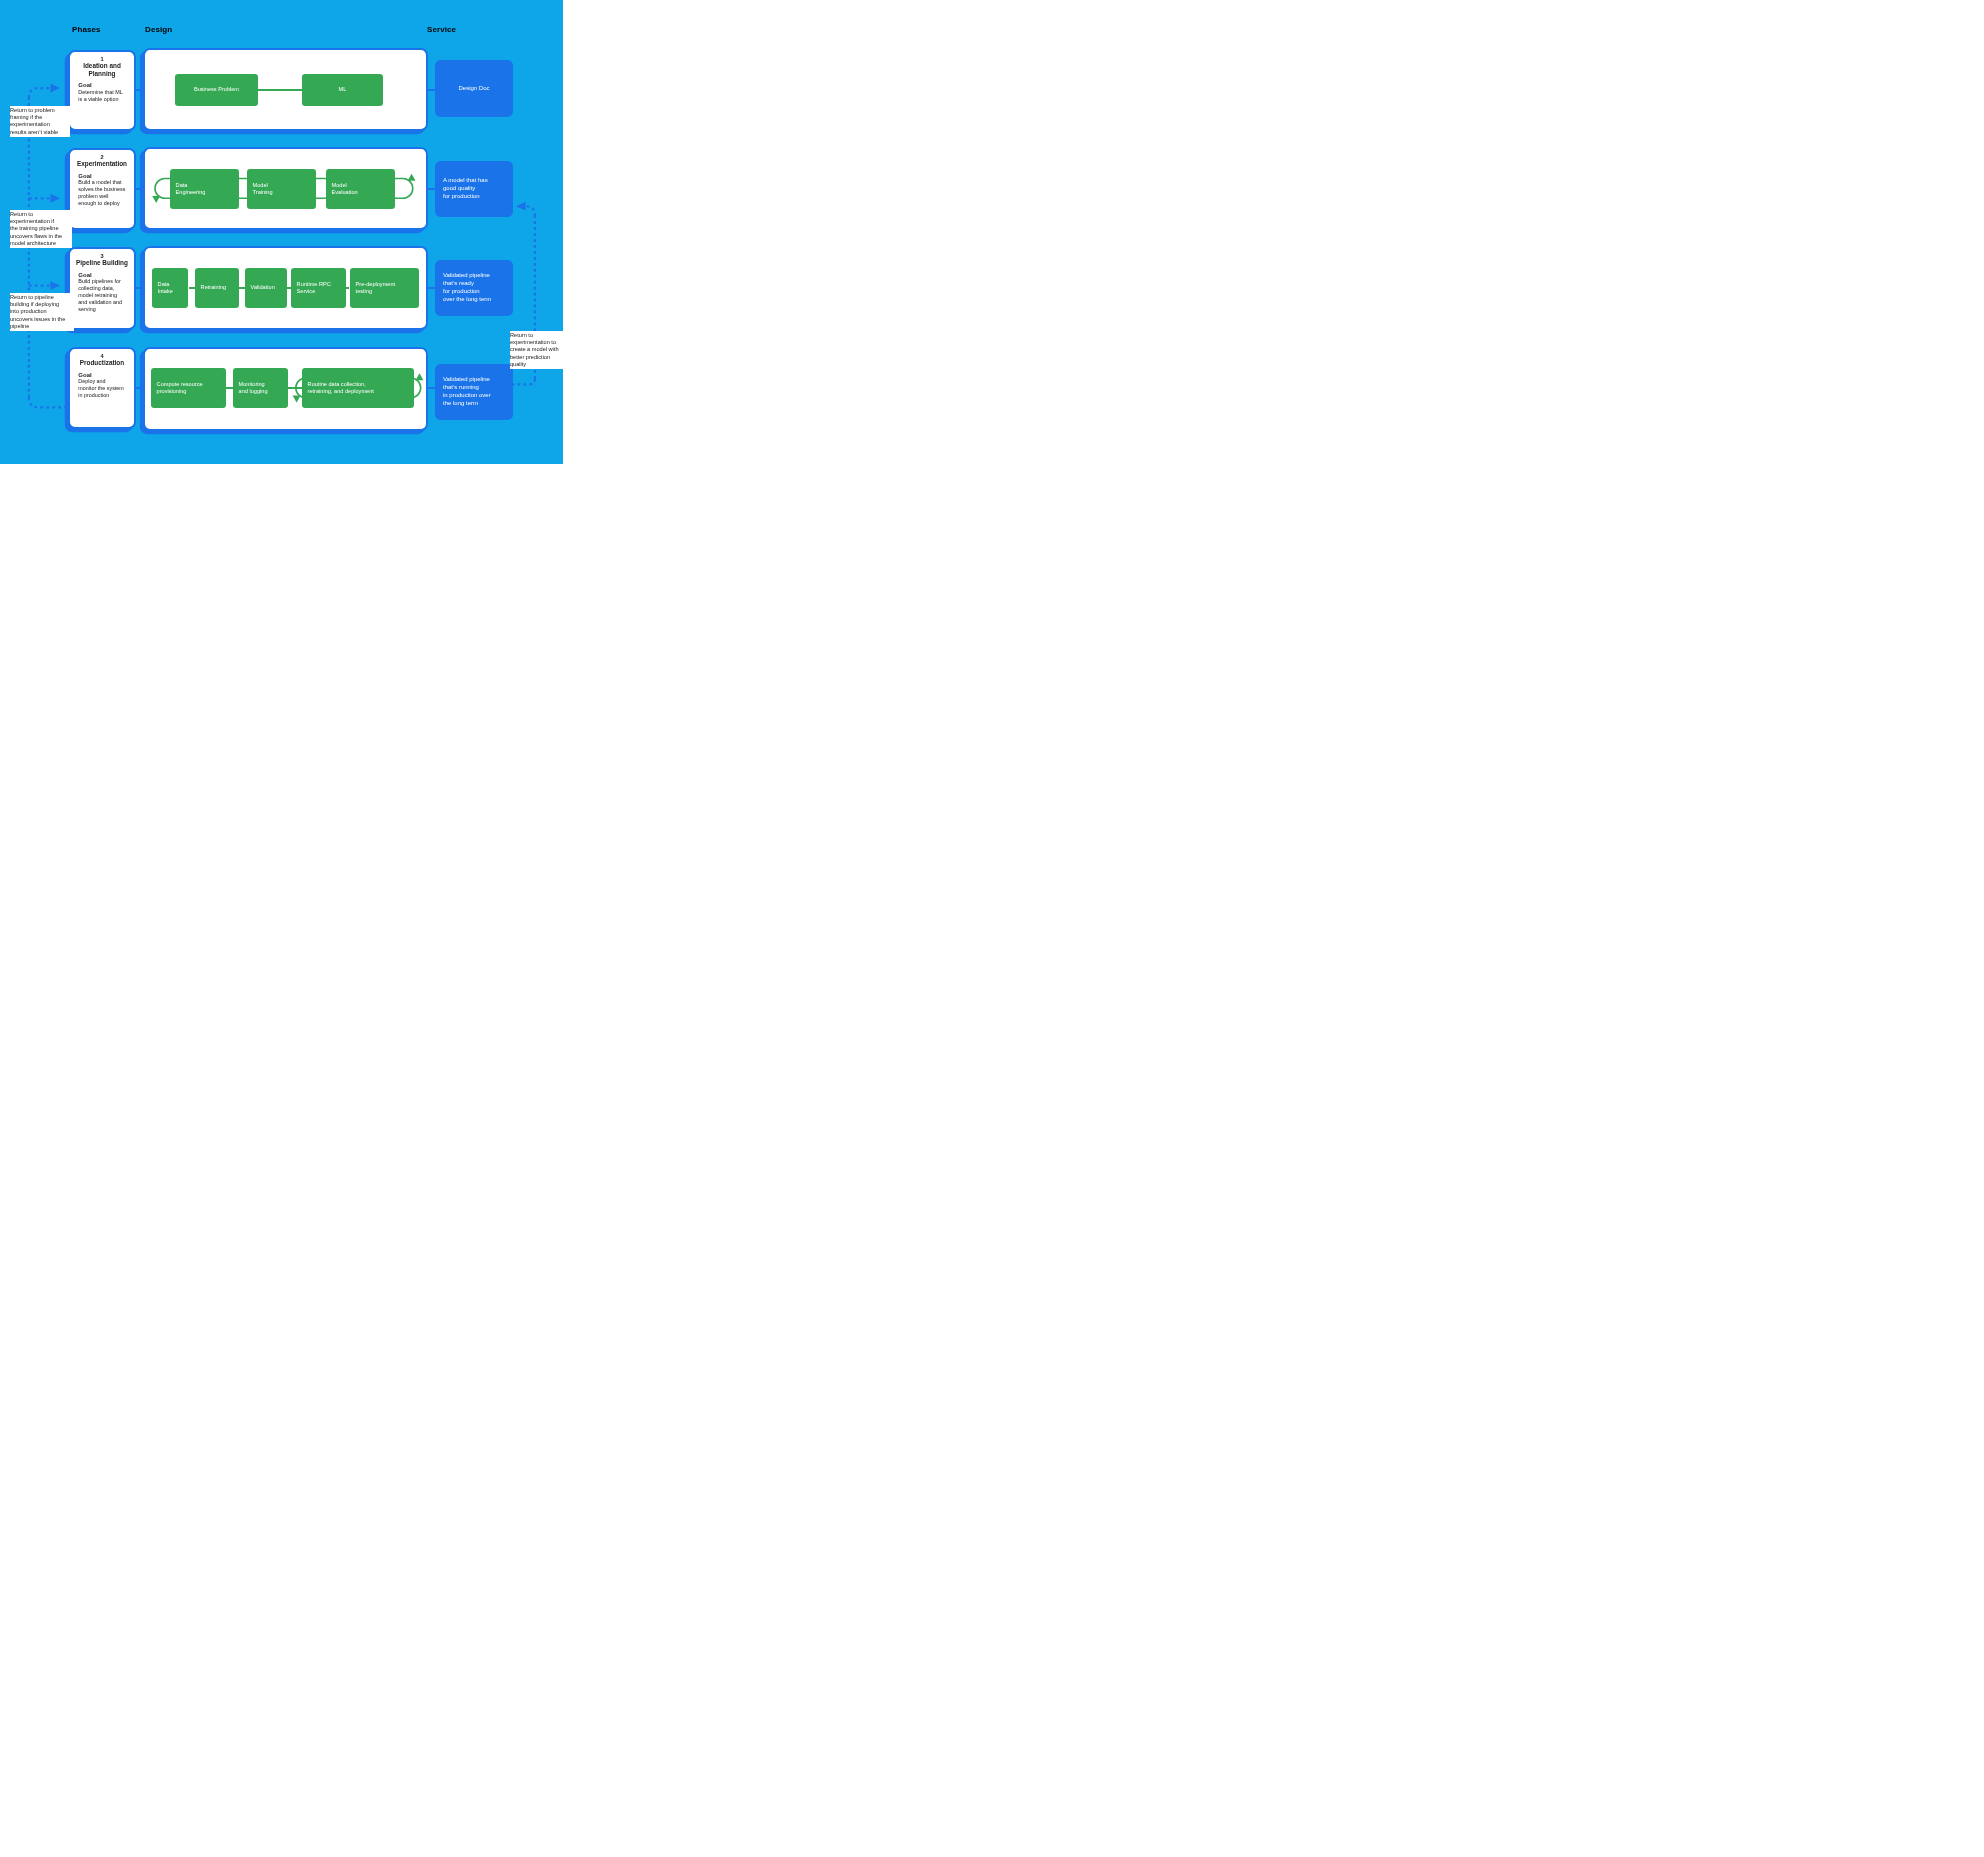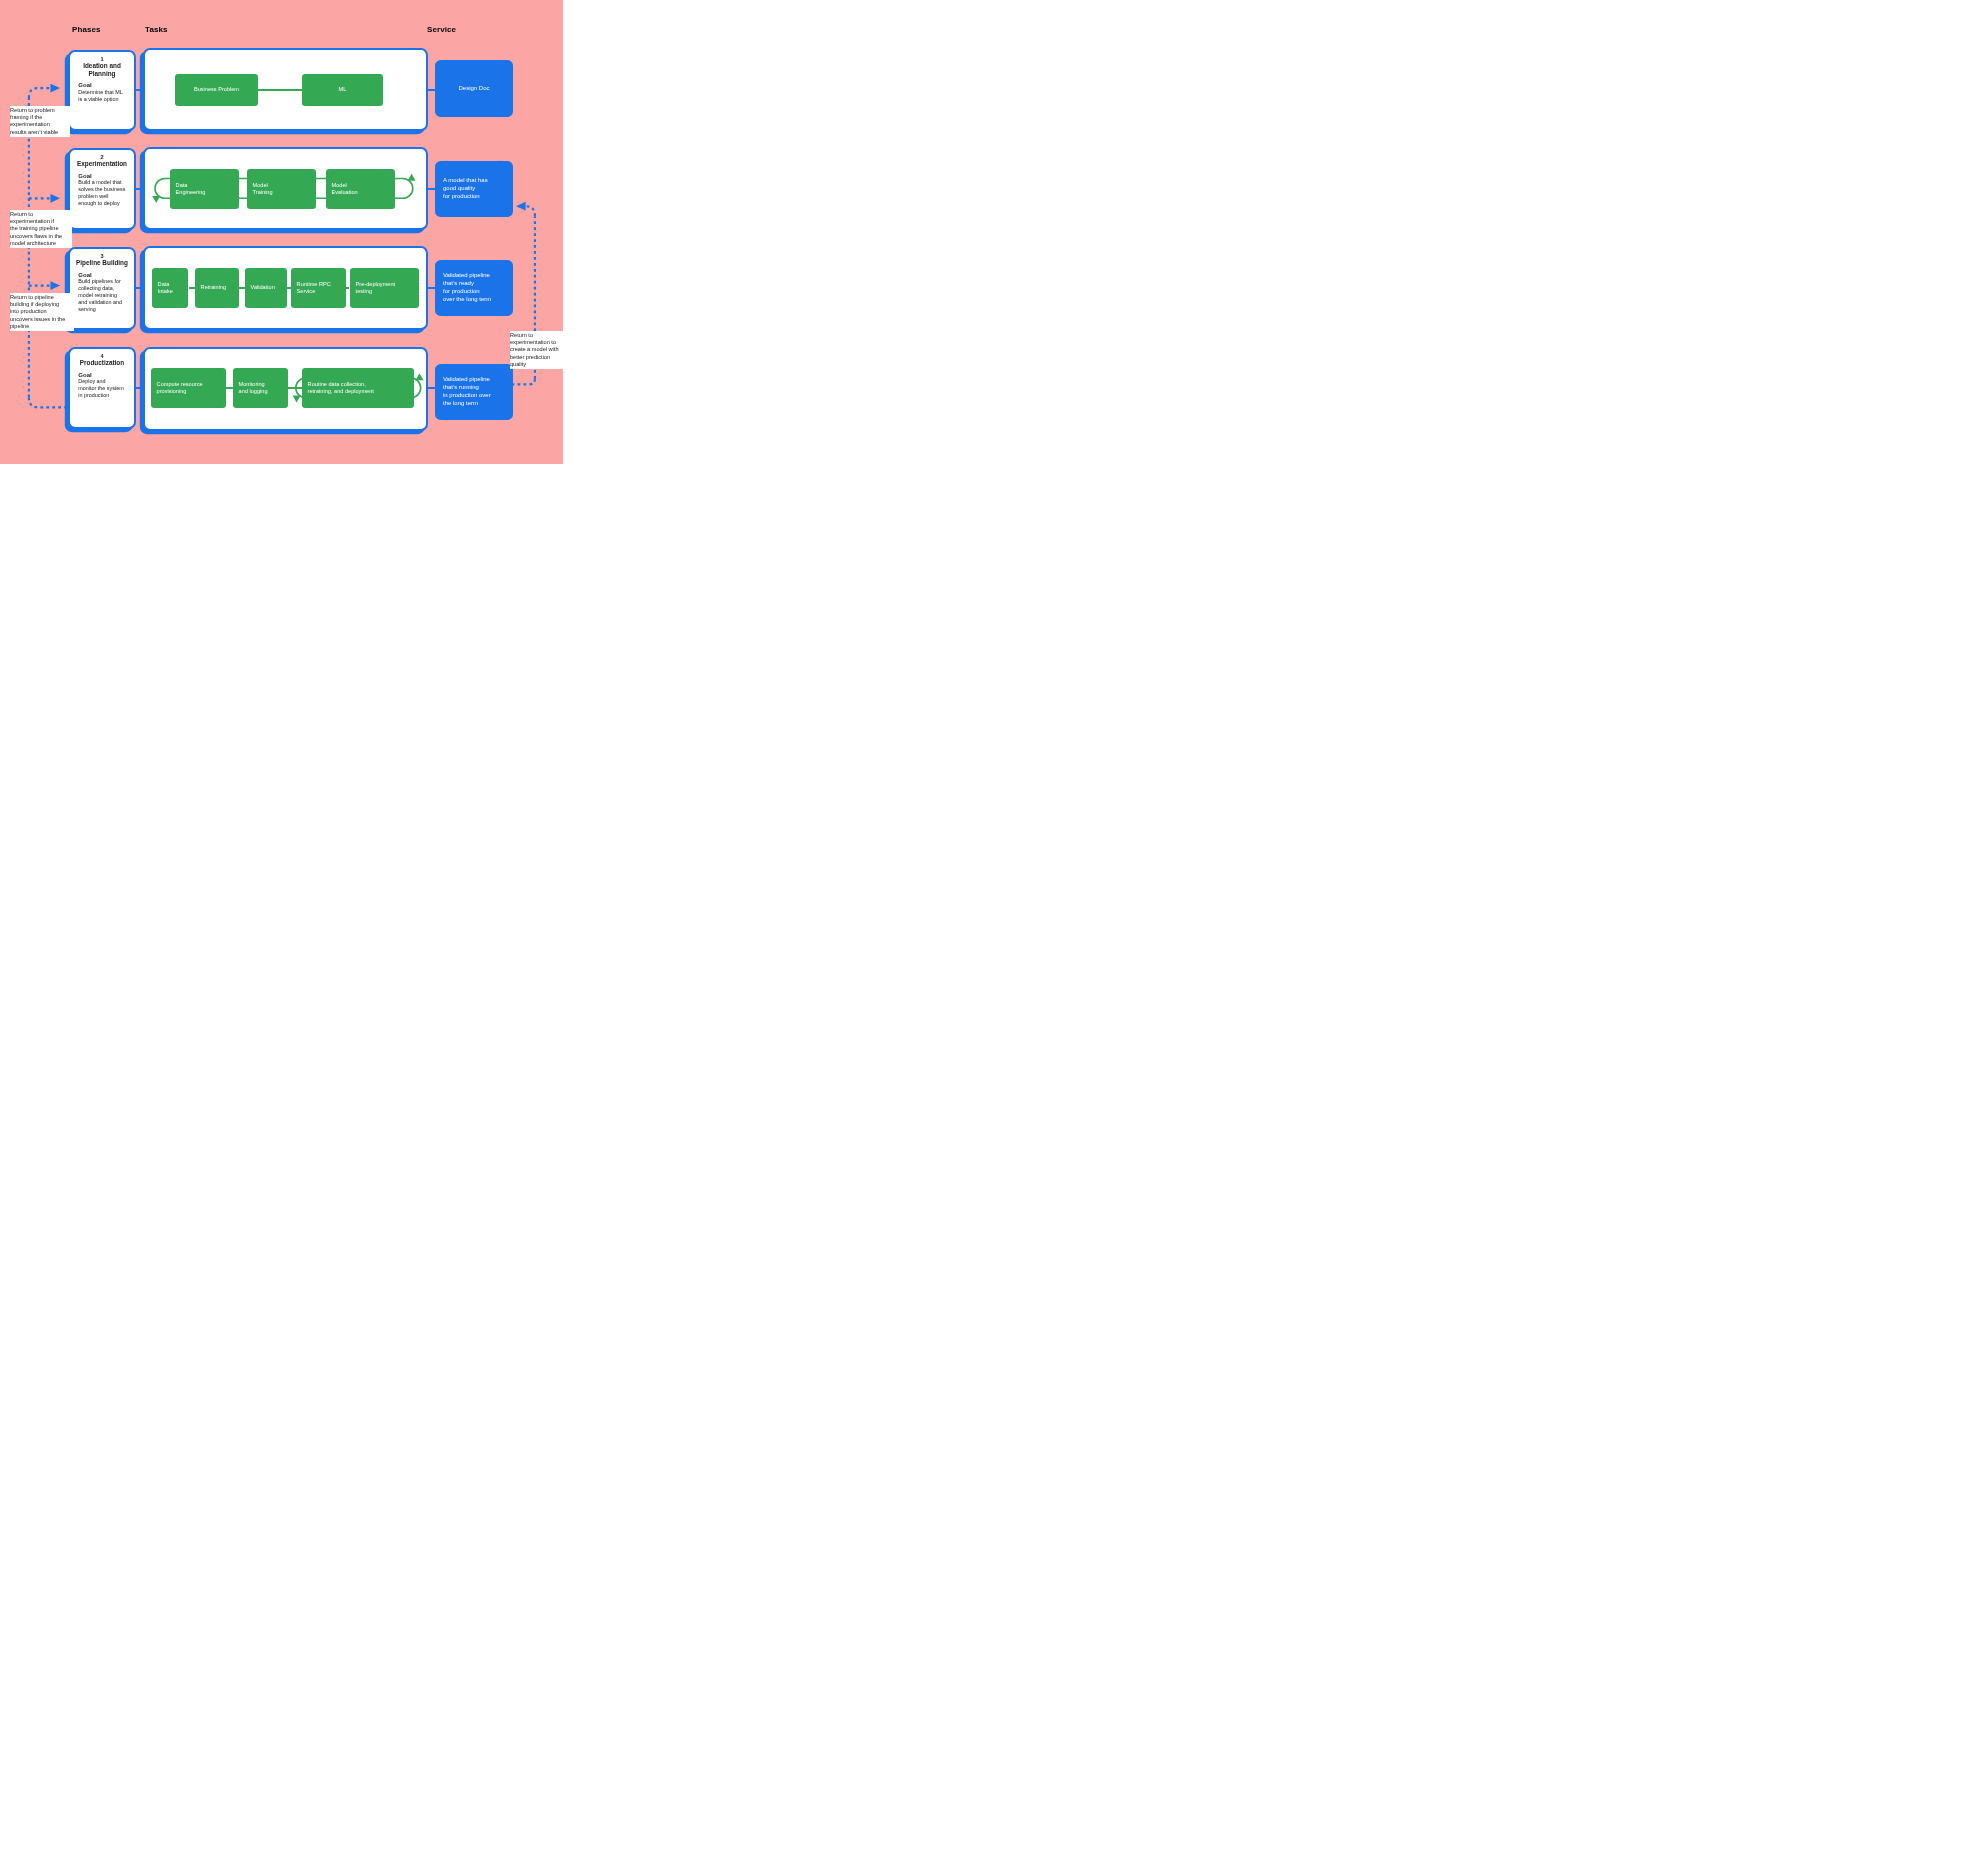--- a/index.html
+++ b/index.html
@@ -1,19 +1,19 @@
 <!DOCTYPE html>
 <html style="font-size:6.4px"><head>
 <meta charset="utf-8">
 <style>
   html,body{margin:0;padding:0;background:#fff;}
   .canvas{
     position:relative;
     width:563px;height:464px;
-    background:#fca5a5;
+    background:#0ea5e9;
     font-family:"Liberation Sans", sans-serif;
     color:#202124;
     overflow:hidden;
   }
   .col-header{
     position:absolute;
     font-size:8px;font-weight:700;color:#000;
     letter-spacing:0.1px;
   }
   
@@ -63,21 +63,21 @@
     font-size:5.6px;line-height:1.3;white-space:pre-line;color:#202124;
     padding:0.8px 0;
   }
 </style>
 </head>
 <body>
 
 <div class="canvas">
 
   <div class="col-header" style="left:72px;top:24.6px;">Phases</div>
-  <div class="col-header" style="left:145px;top:24.6px;">Tasks</div>
+  <div class="col-header" style="left:145px;top:24.6px;">Design</div>
   <div class="col-header" style="left:427px;top:25.4px;">Service</div>
 
   <svg class="overlay" width="563" height="464" viewBox="0 0 1418 1170">
     <defs>
       <marker id="arr" markerWidth="6" markerHeight="5" refX="3.2" refY="2" orient="auto" markerUnits="strokeWidth">
         <path d="M0,0 L4.4,2 L0,4 Z" fill="#1a73e8"></path>
       </marker>
     </defs>
 
     <path d="M 72,1002 L 72,247" stroke="#1a73e8" stroke-width="5.5" fill="none" stroke-dasharray="7 8"></path>

